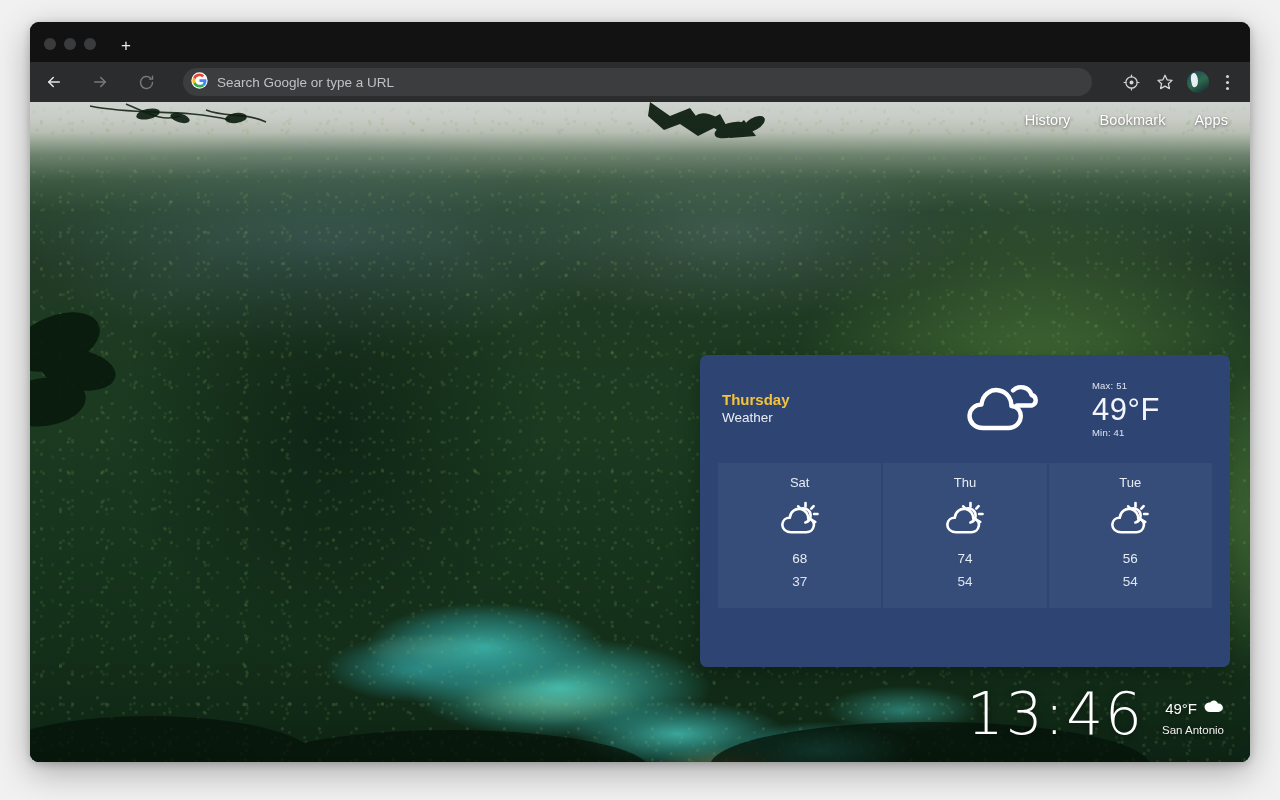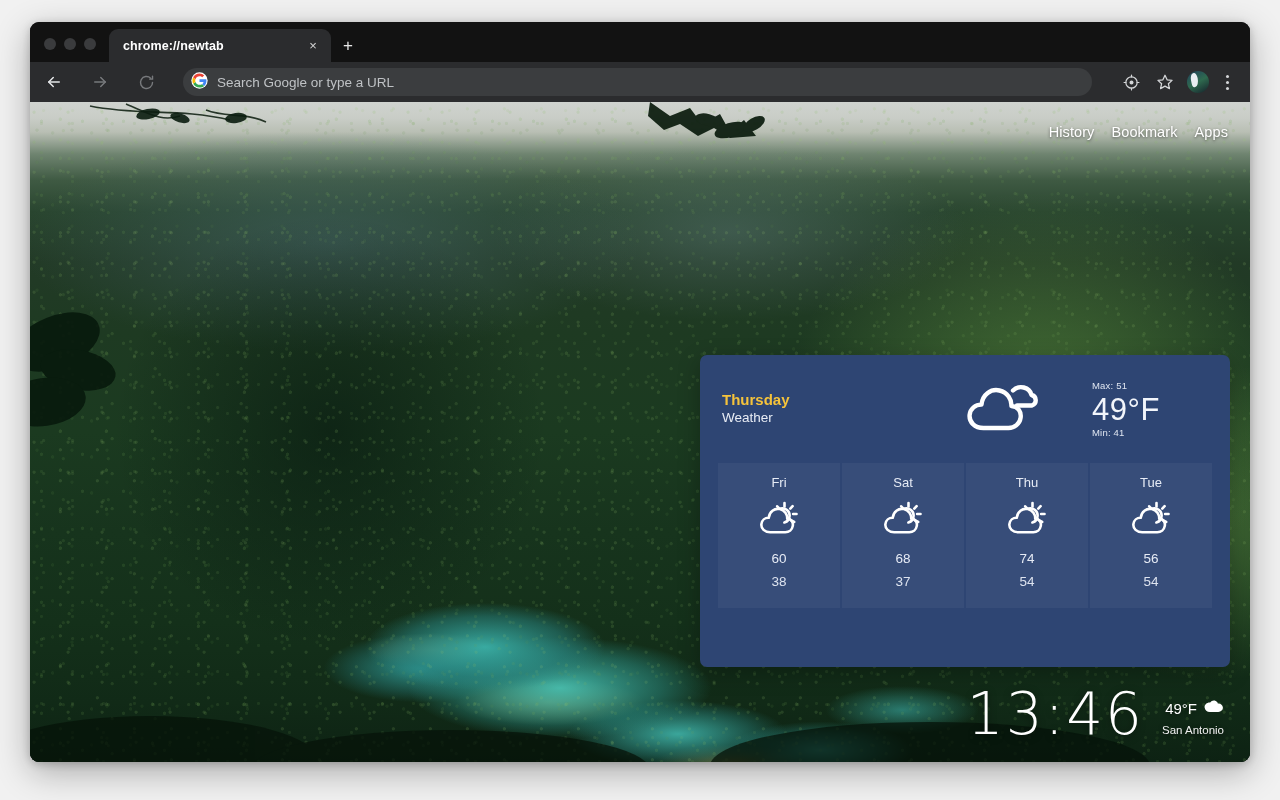--- a/index.html
+++ b/index.html
@@ -212,24 +212,24 @@
   
   #foliage-overlay {
     position: absolute;
     inset: 0;
     pointer-events: none;
   }
 
   
   #top-nav {
     position: absolute;
-    top: 22px;
+    top: 10px;
     right: 22px;
     display: flex;
-    gap: 17px;
+    gap: 29px;
     z-index: 5;
   }
   .nav-link {
     color: #ffffff;
     font-size: 14.5px;
     text-shadow: 0 1px 3px rgba(0,0,0,0.55);
     letter-spacing: 0.1px;
   }
 
   
@@ -370,24 +370,20 @@
 
 <div id="browser-window">
 
   <div id="tab-strip">
     <div id="traffic-lights">
       <span class="traffic-dot"></span>
       <span class="traffic-dot"></span>
       <span class="traffic-dot"></span>
     </div>
 
-    <div id="tab-active">
-      <span id="tab-title">chrome://newtab</span>
-      <span id="tab-close">×</span>
-    </div>
 
     <div id="new-tab-button">+</div>
   </div>
 
   <div id="toolbar">
 
     <div class="nav-btn">
       <svg width="18" height="18" viewBox="0 0 24 24" fill="none" stroke="#e4e6e8" stroke-width="2" stroke-linecap="round" stroke-linejoin="round">
         <line x1="19" y1="12" x2="5" y2="12"></line>
           <polyline points="11,18 5,12 11,6"></polyline>
@@ -508,38 +504,20 @@
 
         <div id="weather-temp-block">
           <div class="minmax">Max: 51</div>
           <div id="weather-current-temp">49°F</div>
           <div class="minmax">Min: 41</div>
         </div>
       </div>
 
       <div id="forecast-row">
 
-        <div class="forecast-card">
-          <div class="forecast-day">Fri</div>
-          <div class="forecast-icon">
-            <svg width="42" height="36" viewBox="0 0 42 36" fill="none" stroke="#ffffff" stroke-width="2.6" stroke-linecap="round" stroke-linejoin="round">
-              <g>
-                <line x1="26.5" y1="2" x2="26.5" y2="5.4"></line>
-                <line x1="34.6" y1="5.2" x2="32.3" y2="7.6"></line>
-                <line x1="38.5" y1="13" x2="35.1" y2="13"></line>
-                <line x1="36.2" y1="21" x2="33.2" y2="19.3"></line>
-                <line x1="19.2" y1="5.3" x2="21.4" y2="7.6"></line>
-              </g>
-              <path d="M22.6 7.6 C 27.4 6.4, 31.8 10, 31.6 14.6 C 31.5 18, 29.3 20.6, 26.4 21.5"></path>
-              <path d="M12.2 31.2 C 6.6 31.2, 3 27.6, 3.4 23.2 C 3.8 19.2, 7 16.7, 10.7 16.8 C 11.3 10.6, 16.5 6.9, 21.8 8.1 C 26.8 9.2, 29.4 13.6, 29.2 17.6 C 33.2 17.9, 35.4 21, 34.8 24.9 C 34.2 28.6, 31 31.2, 27.3 31.2 Z"></path>
-            </svg>
-          </div>
-          <div class="forecast-high">60</div>
-          <div class="forecast-low">38</div>
-        </div>
 
         <div class="forecast-card">
           <div class="forecast-day">Sat</div>
           <div class="forecast-icon">
             <svg width="42" height="36" viewBox="0 0 42 36" fill="none" stroke="#ffffff" stroke-width="2.6" stroke-linecap="round" stroke-linejoin="round">
               <g>
                 <line x1="26.5" y1="2" x2="26.5" y2="5.4"></line>
                 <line x1="34.6" y1="5.2" x2="32.3" y2="7.6"></line>
                 <line x1="38.5" y1="13" x2="35.1" y2="13"></line>
                 <line x1="36.2" y1="21" x2="33.2" y2="19.3"></line>

